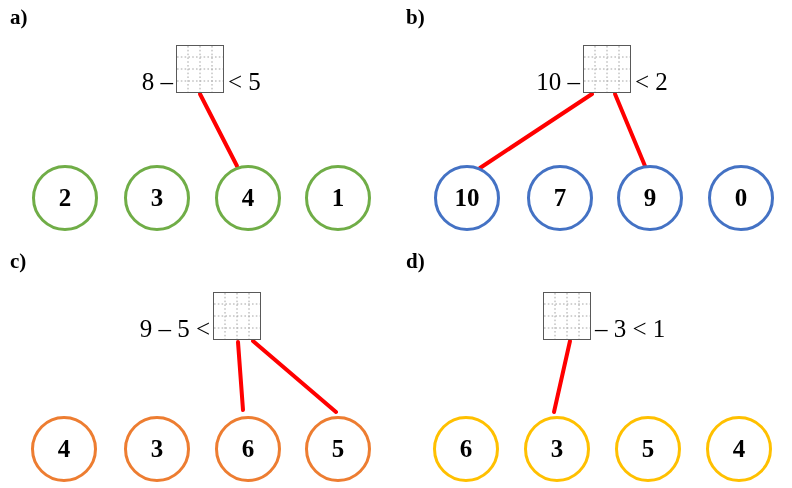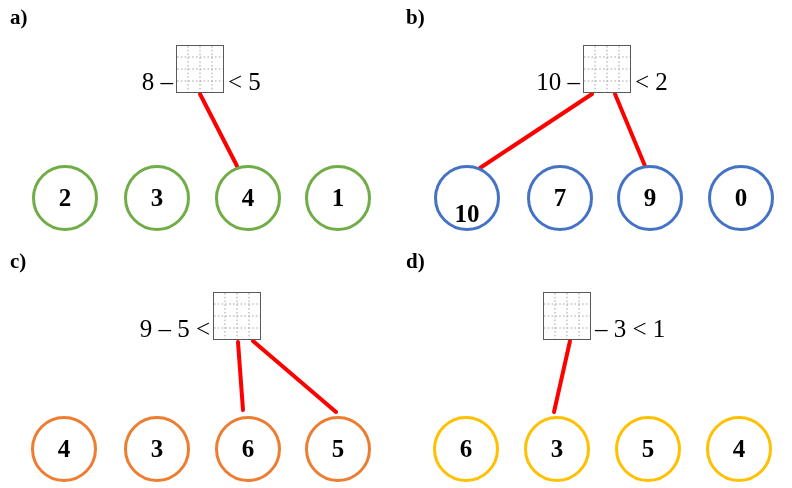--- a/index.html
+++ b/index.html
@@ -101,21 +101,21 @@
           <rect x="0.5" y="0.5" width="47" height="47" fill="#ffffff" stroke="#595959"></rect>
           <line x1="12" y1="1" x2="12" y2="47" stroke="#a6a6a6" stroke-width="1" stroke-dasharray="1.6 2.2"></line>
           <line x1="1" y1="12" x2="47" y2="12" stroke="#a6a6a6" stroke-width="1" stroke-dasharray="1.6 2.2"></line>
           <line x1="24" y1="1" x2="24" y2="47" stroke="#a6a6a6" stroke-width="1" stroke-dasharray="1.6 2.2"></line>
           <line x1="1" y1="24" x2="47" y2="24" stroke="#a6a6a6" stroke-width="1" stroke-dasharray="1.6 2.2"></line>
           <line x1="36" y1="1" x2="36" y2="47" stroke="#a6a6a6" stroke-width="1" stroke-dasharray="1.6 2.2"></line>
           <line x1="1" y1="36" x2="47" y2="36" stroke="#a6a6a6" stroke-width="1" stroke-dasharray="1.6 2.2"></line>
         </svg>
       </div>
     <span class="eq-text eq-suffix" style="left: 239px; bottom: 148px;">&lt; 2</span>
-  <div class="option-circle" style="left: 38px; top: 165px; border: 3px solid rgb(68, 114, 196); align-items: flex-end;">
+  <div class="option-circle" style="left: 38px; top: 165px; border: 3px solid rgb(68, 114, 196);">
         <span>10</span>
       </div>
       <div class="option-circle" style="left: 131px; top: 165px; border: 3px solid rgb(68, 114, 196);">
         <span>7</span>
       </div>
       <div class="option-circle" style="left: 221px; top: 165px; border: 3px solid rgb(68, 114, 196);">
         <span>9</span>
       </div>
       <div class="option-circle" style="left: 312px; top: 165px; border: 3px solid rgb(68, 114, 196);">
         <span>0</span>

